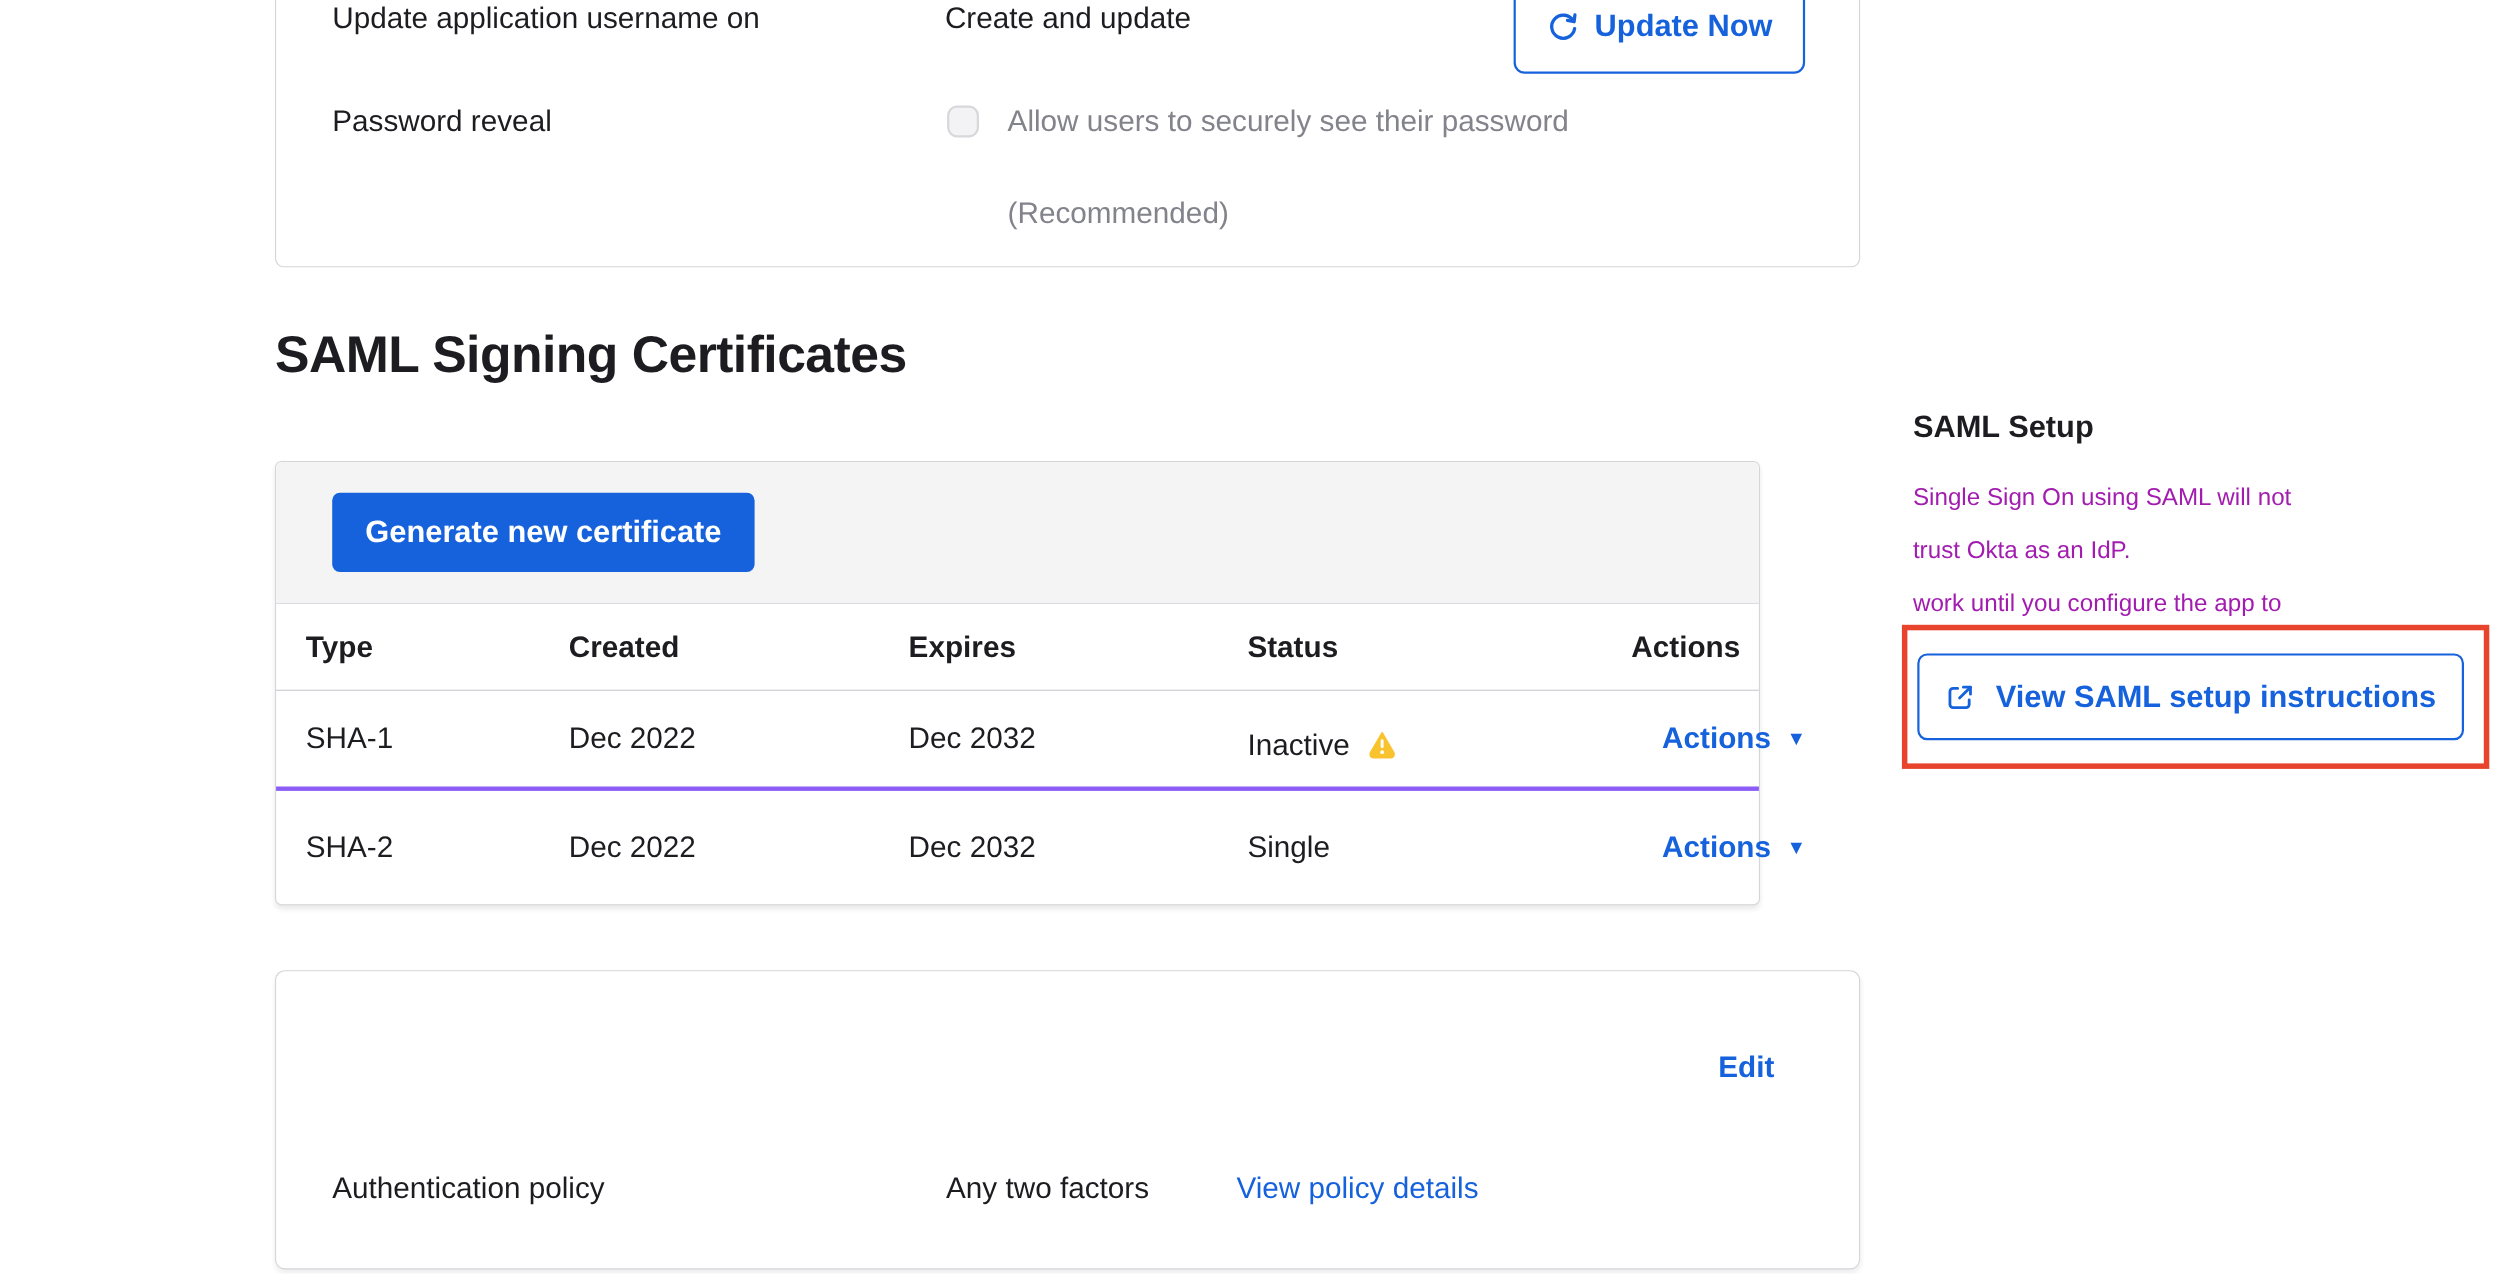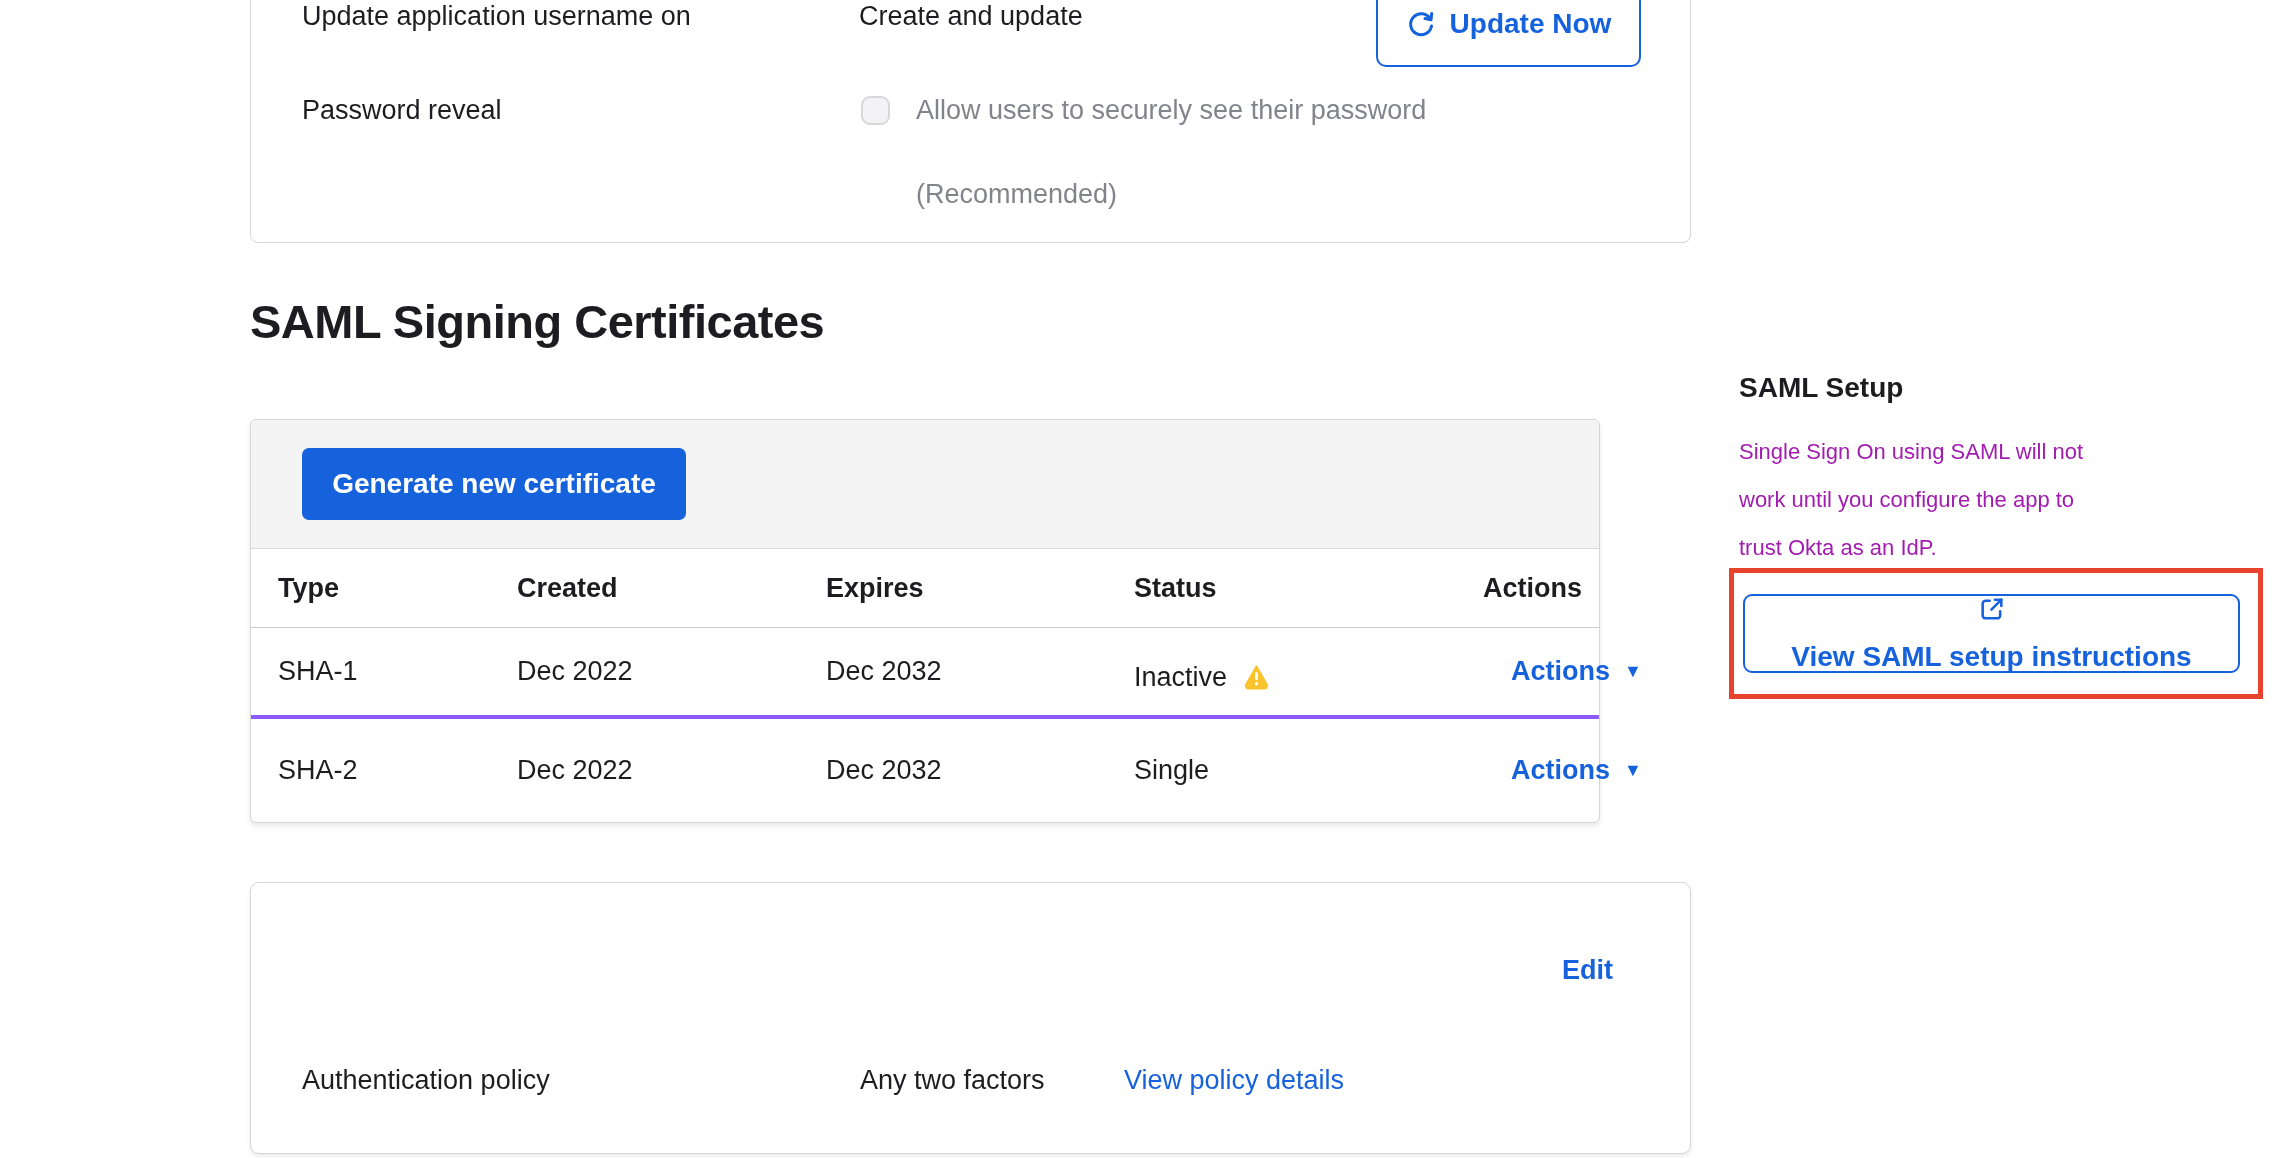--- a/index.html
+++ b/index.html
@@ -74,21 +74,21 @@
   .sidebar-heading { left: 1739px; top: 372px; font-size: 28px; font-weight: bold; }
   .sidebar-desc { left: 1739px; top: 428px; width: 500px; font-size: 22px; line-height: 48px; color: #a21caf; }
   .red-highlight {
     left: 1729px; top: 568px; width: 534px; height: 131px;
     border: 5px solid #e8432c; background: transparent; pointer-events: none;
   }
   .view-saml-btn {
     position: absolute; left: 1743px; top: 594px; width: 497px; height: 79px;
     border: 2px solid #1662dd; border-radius: 9px; background: #fff;
     display: flex; align-items: center; justify-content: center; gap: 18px;
-    color: #1662dd; font-size: 28px; font-weight: bold; cursor: pointer; flex-direction: column;
+    color: #1662dd; font-size: 28px; font-weight: bold; cursor: pointer;
   }
   .view-saml-btn svg { width: 28px; height: 28px; }
 
   
   .auth-card {
     left: 250px; top: 882px; width: 1441px; height: 272px;
     border: 1px solid #d5d5da; border-radius: 9px; background: #fff;
     box-shadow: 0 3px 5px rgba(29,29,33,0.08);
   }
   .auth-heading { position: absolute; left: 51px; top: 66px; font-size: 34px; font-weight: bold; letter-spacing: -0.3px; }
@@ -165,22 +165,22 @@
         <span>Actions</span>
         <span class="actions-caret">▼</span>
       </div>
     </div>
   </div>
 </div>
 
 <div class="abs sidebar-heading">SAML Setup</div>
 <div class="abs sidebar-desc">
   <div>Single Sign On using SAML will not</div>
+  <div>trust Okta as an IdP.</div>
   <div>work until you configure the app to</div>
-  <div>trust Okta as an IdP.</div>
 </div>
 
 <button class="view-saml-btn">
   <span style="display:flex">
     <svg viewBox="0 0 24 24" fill="none" stroke="#1662dd" stroke-width="2.2" stroke-linecap="round" stroke-linejoin="round">
       <path d="M10 5 H6.5 A2.5 2.5 0 0 0 4 7.5 V17.5 A2.5 2.5 0 0 0 6.5 20 H16.5 A2.5 2.5 0 0 0 19 17.5 V14"></path>
       <path d="M14.5 4 H20 V9.5"></path>
       <path d="M20 4 L11.5 12.5"></path>
     </svg>
   </span>

